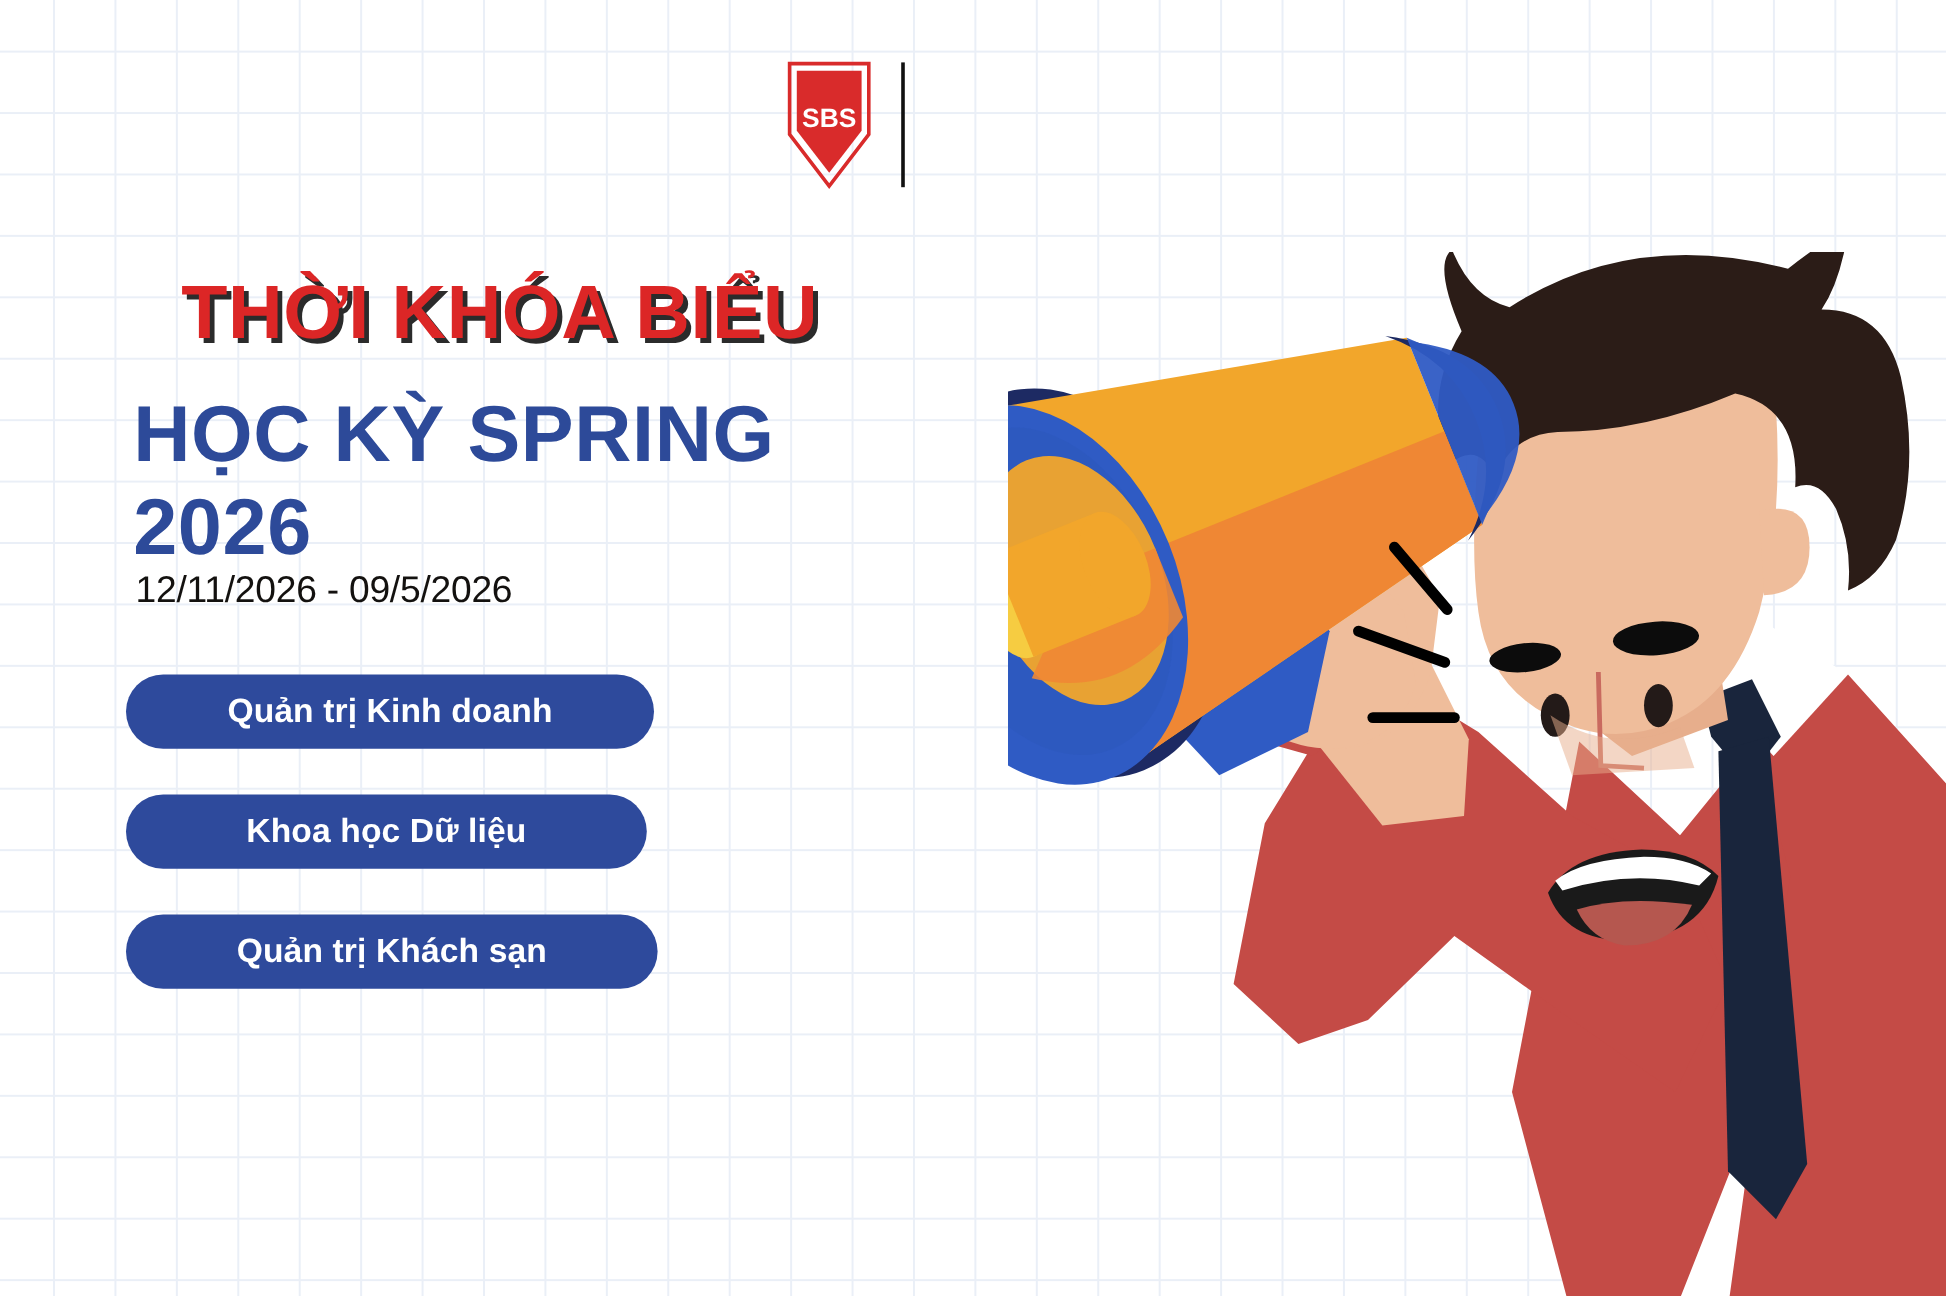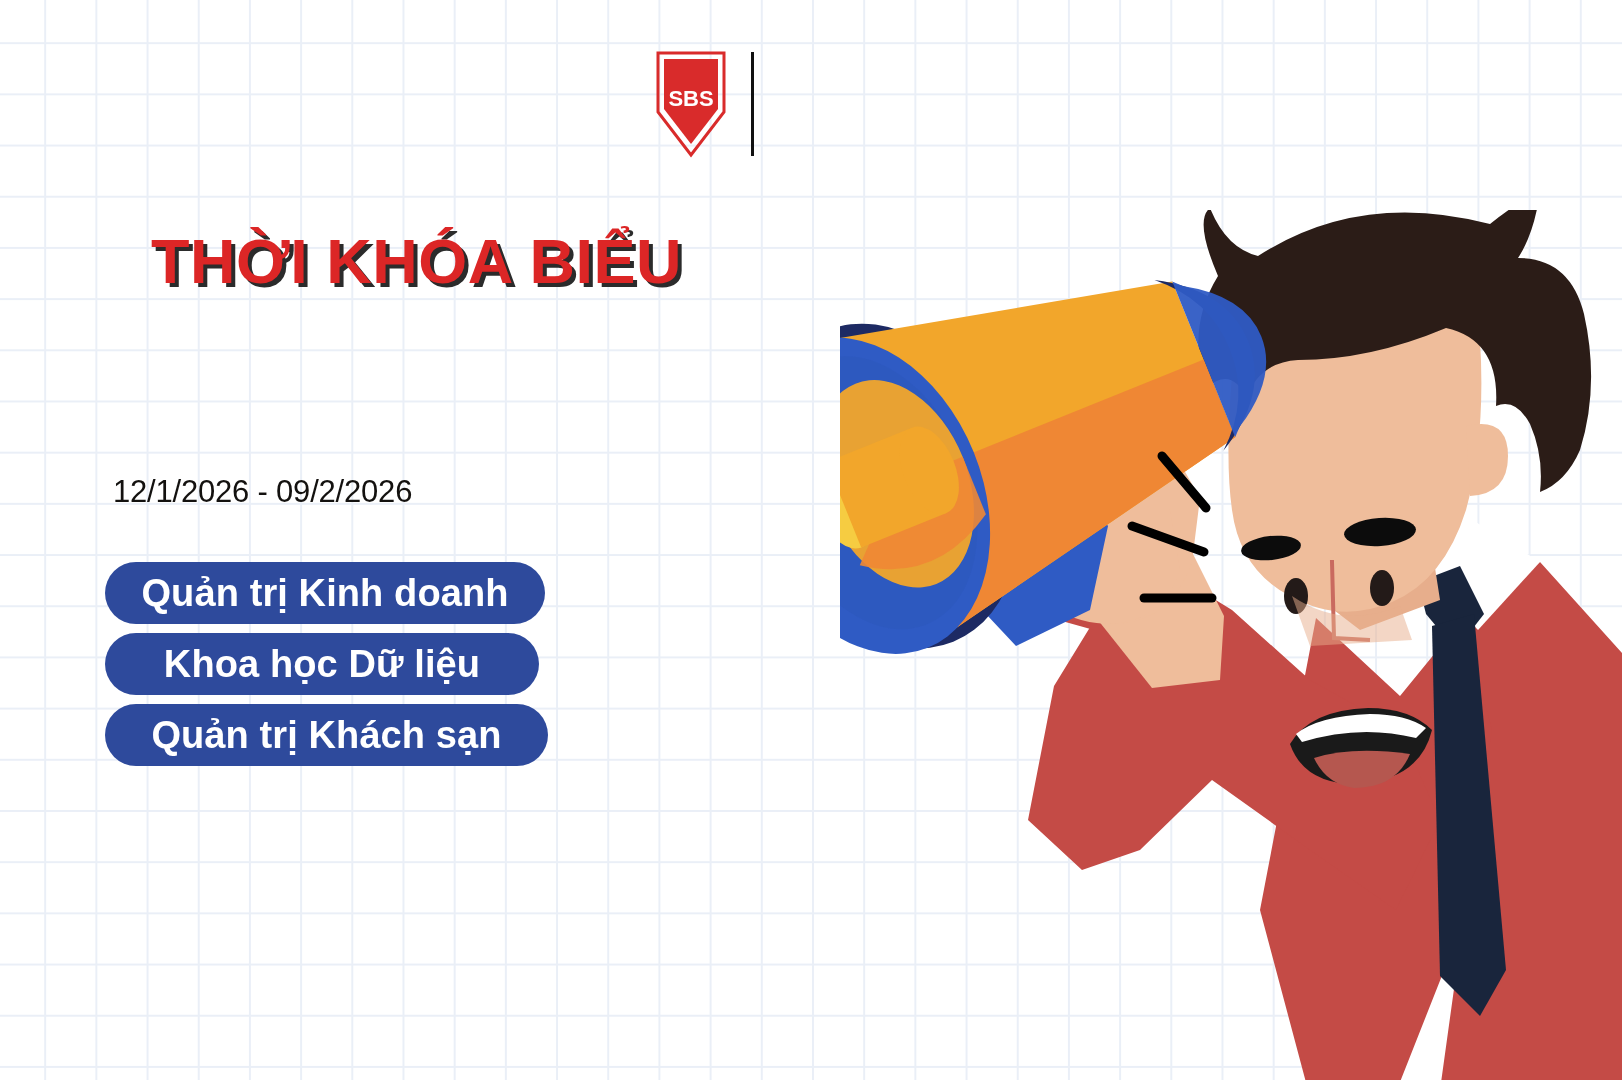--- a/index.html
+++ b/index.html
@@ -97,25 +97,25 @@
   #pill-list {
     position: absolute;
     left: 105px;
     top: 562px;
   }
   .pill {
     background: #2e4a9c;
     color: #ffffff;
     border-radius: 40px;
     height: 62px;
-    margin-bottom: 9px;
+    margin-bottom: 38px;
     display: flex;
     align-items: center;
     justify-content: center;
-    font-size: 38px;
+    font-size: 28px;
     font-weight: bold;
     letter-spacing: 0.1px;
     padding: 0 30px;
     box-sizing: border-box;
   }
   .pill.w1 { width: 440px; }
   .pill.w2 { width: 443px; }
   .pill.w3 { width: 434px; }
   .pill.w4 { width: 437px; }
 
@@ -139,21 +139,22 @@
       <svg width="72" height="108" viewBox="0 0 72 108">
         <path d="M3 3 H69 V62 L36 105 L3 62 Z" fill="none" stroke="#d92b2b" stroke-width="3"></path>
         <path d="M9 9 H63 V59 L36 94 L9 59 Z" fill="#d92b2b"></path>
         <text x="36" y="56" text-anchor="middle" fill="#ffffff" font-family="Liberation Sans, sans-serif" font-size="22" font-weight="bold">SBS</text>
       </svg>
     </div>
     <div id="logo-divider"></div>
   </div>
 
   <div id="headline-red">THỜI KHÓA BIỂU</div>
-  <div id="date-range">12/1/2026 - 09/2/2026</div>
+  <div id="headline-blue">HỌC KỲ SPRING 2026</div>
+  <div id="date-range">12/11/2026 - 09/5/2026</div>
 
   <div id="pill-list">
     <div class="pill w1">Quản trị Kinh doanh</div>
     <div class="pill w3">Khoa học Dữ liệu</div>
     <div class="pill w2">Quản trị Khách sạn</div>
   </div>
 
   <div id="illustration">
     <svg width="790" height="880" viewBox="0 0 790 880" xmlns="http://www.w3.org/2000/svg">
 

